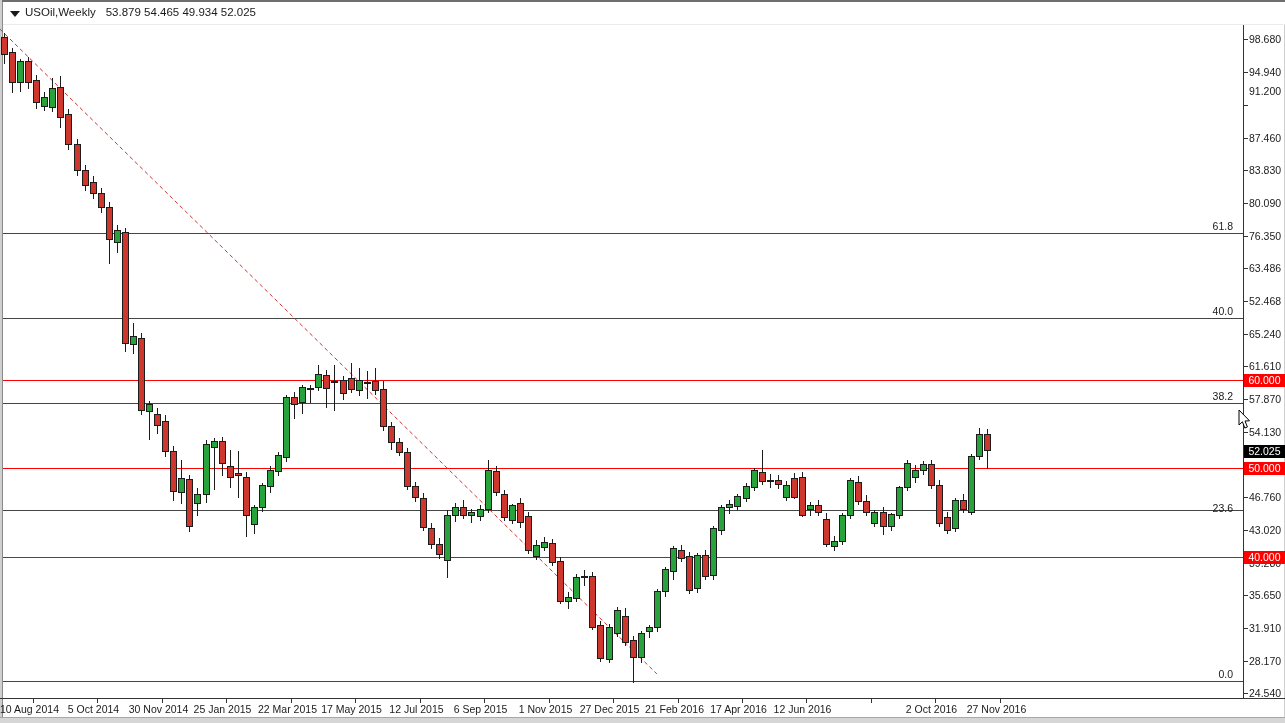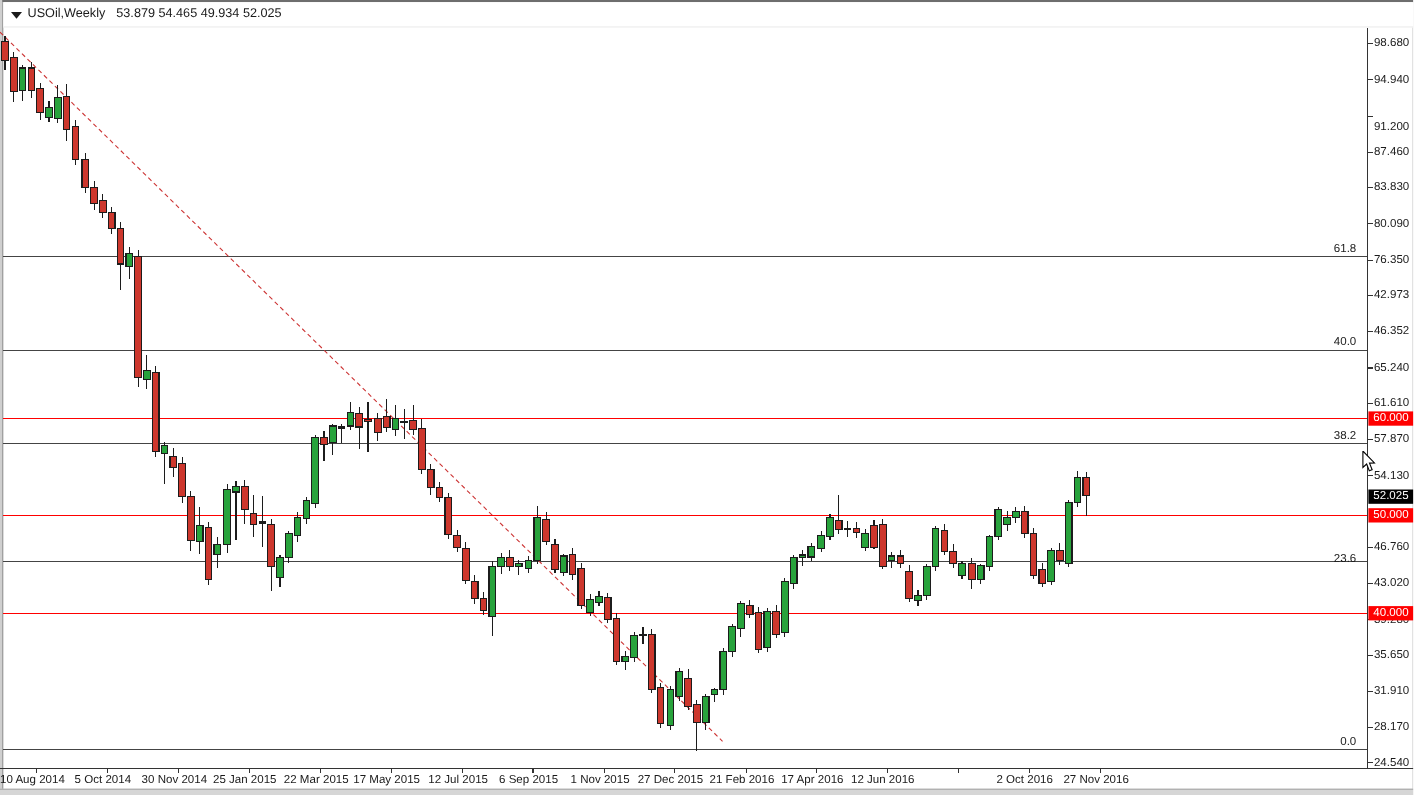--- a/index.html
+++ b/index.html
@@ -340,27 +340,27 @@
     </svg>
 
   <div id="labels">
       <div class="lbl fib-lbl" style="top: 219.5px;">61.8</div>
       <div class="lbl fib-lbl" style="top: 304.5px;">40.0</div>
       <div class="lbl fib-lbl" style="top: 389.5px;">38.2</div>
       <div class="lbl fib-lbl" style="top: 502px; text-align: right;">23.6</div>
       <div class="lbl fib-lbl" style="top: 667.5px;">0.0</div>
       <div class="lbl price-lbl" style="top: 32.5px;">98.680</div>
       <div class="lbl price-lbl" style="top: 65.5px;">94.940</div>
-      <div class="lbl price-lbl" style="top: 109px;">91.200</div>
+      <div class="lbl price-lbl" style="top: 85px;">91.200</div>
       <div class="lbl price-lbl" style="top: 131.5px;">87.460</div>
       <div class="lbl price-lbl" style="top: 163.5px;">83.830</div>
       <div class="lbl price-lbl" style="top: 196.5px;">80.090</div>
       <div class="lbl price-lbl" style="top: 229.5px;">76.350</div>
-      <div class="lbl price-lbl" style="top: 261.5px;">42.973</div>
-      <div class="lbl price-lbl" style="top: 294.5px;">46.352</div>
+      <div class="lbl price-lbl" style="top: 261.5px;">63.486</div>
+      <div class="lbl price-lbl" style="top: 294.5px;">52.468</div>
       <div class="lbl price-lbl" style="top: 327.5px;">65.240</div>
       <div class="lbl price-lbl" style="top: 359.5px;">61.610</div>
       <div class="lbl price-lbl" style="top: 392.5px;">57.870</div>
       <div class="lbl price-lbl" style="top: 425.5px;">54.130</div>
       <div class="lbl price-lbl" style="top: 490.5px;">46.760</div>
       <div class="lbl price-lbl" style="top: 523.5px;">43.020</div>
       <div class="lbl price-lbl" style="top: 556.5px;">39.280</div>
       <div class="lbl price-lbl" style="top: 588.5px;">35.650</div>
       <div class="lbl price-lbl" style="top: 621.5px;">31.910</div>
       <div class="lbl price-lbl" style="top: 654.5px;">28.170</div>

